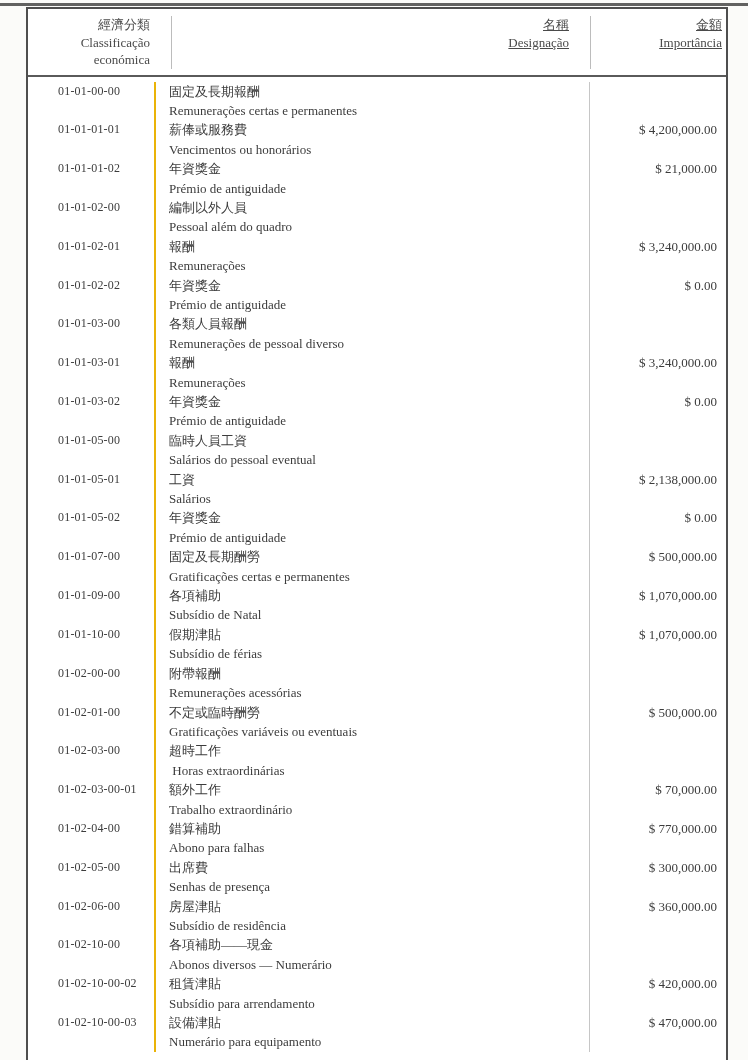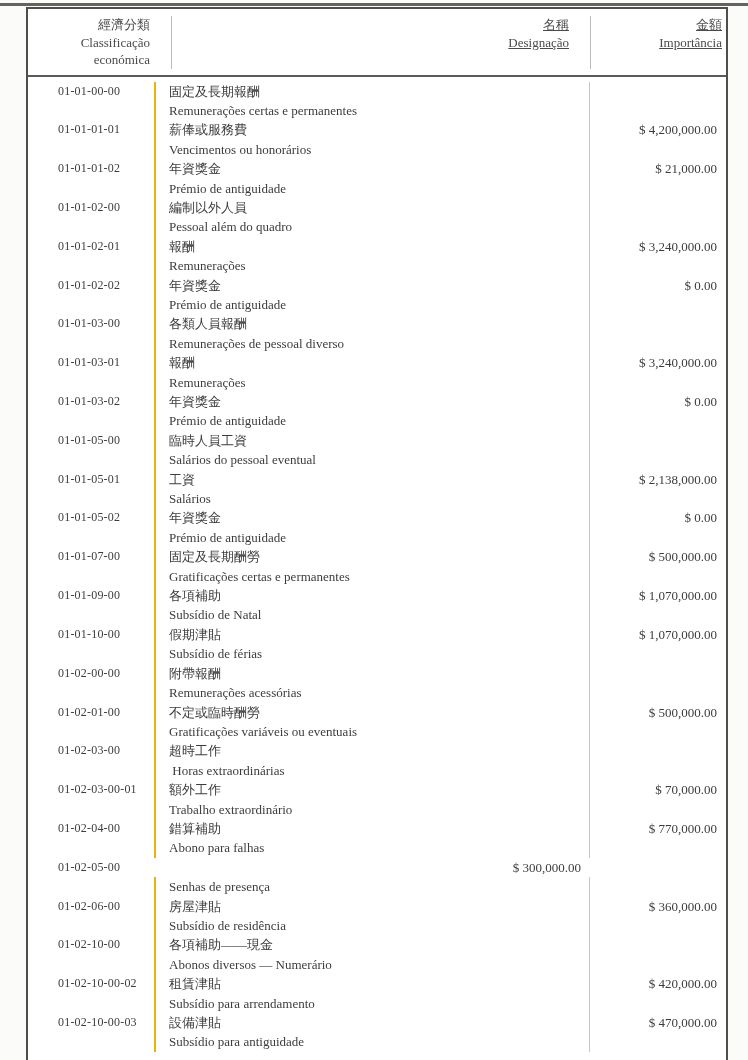--- a/index.html
+++ b/index.html
@@ -345,20 +345,21 @@
     <div class="line">
       <div class="cell code"></div>
       <div class="cell name pt">Abono para falhas</div>
       <div class="cell amount"></div>
     </div>
   </div>
 
   <div class="record">
     <div class="line">
       <div class="cell code">01-02-05-00</div>
+      <div class="cell name zh">出席費</div>
       <div class="cell amount">$ 300,000.00</div>
     </div>
     <div class="line">
       <div class="cell code"></div>
       <div class="cell name pt">Senhas de presença</div>
       <div class="cell amount"></div>
     </div>
   </div>
 
   <div class="record">
@@ -401,20 +402,20 @@
   </div>
 
   <div class="record">
     <div class="line">
       <div class="cell code">01-02-10-00-03</div>
       <div class="cell name zh">設備津貼</div>
       <div class="cell amount">$ 470,000.00</div>
     </div>
     <div class="line">
       <div class="cell code"></div>
-      <div class="cell name pt">Subsídio para antiguidade</div>
+      <div class="cell name pt">Numerário para equipamento</div>
       <div class="cell amount"></div>
     </div>
   </div>
 </div>
 
   </div>
 </div>
 
 </body></html>

